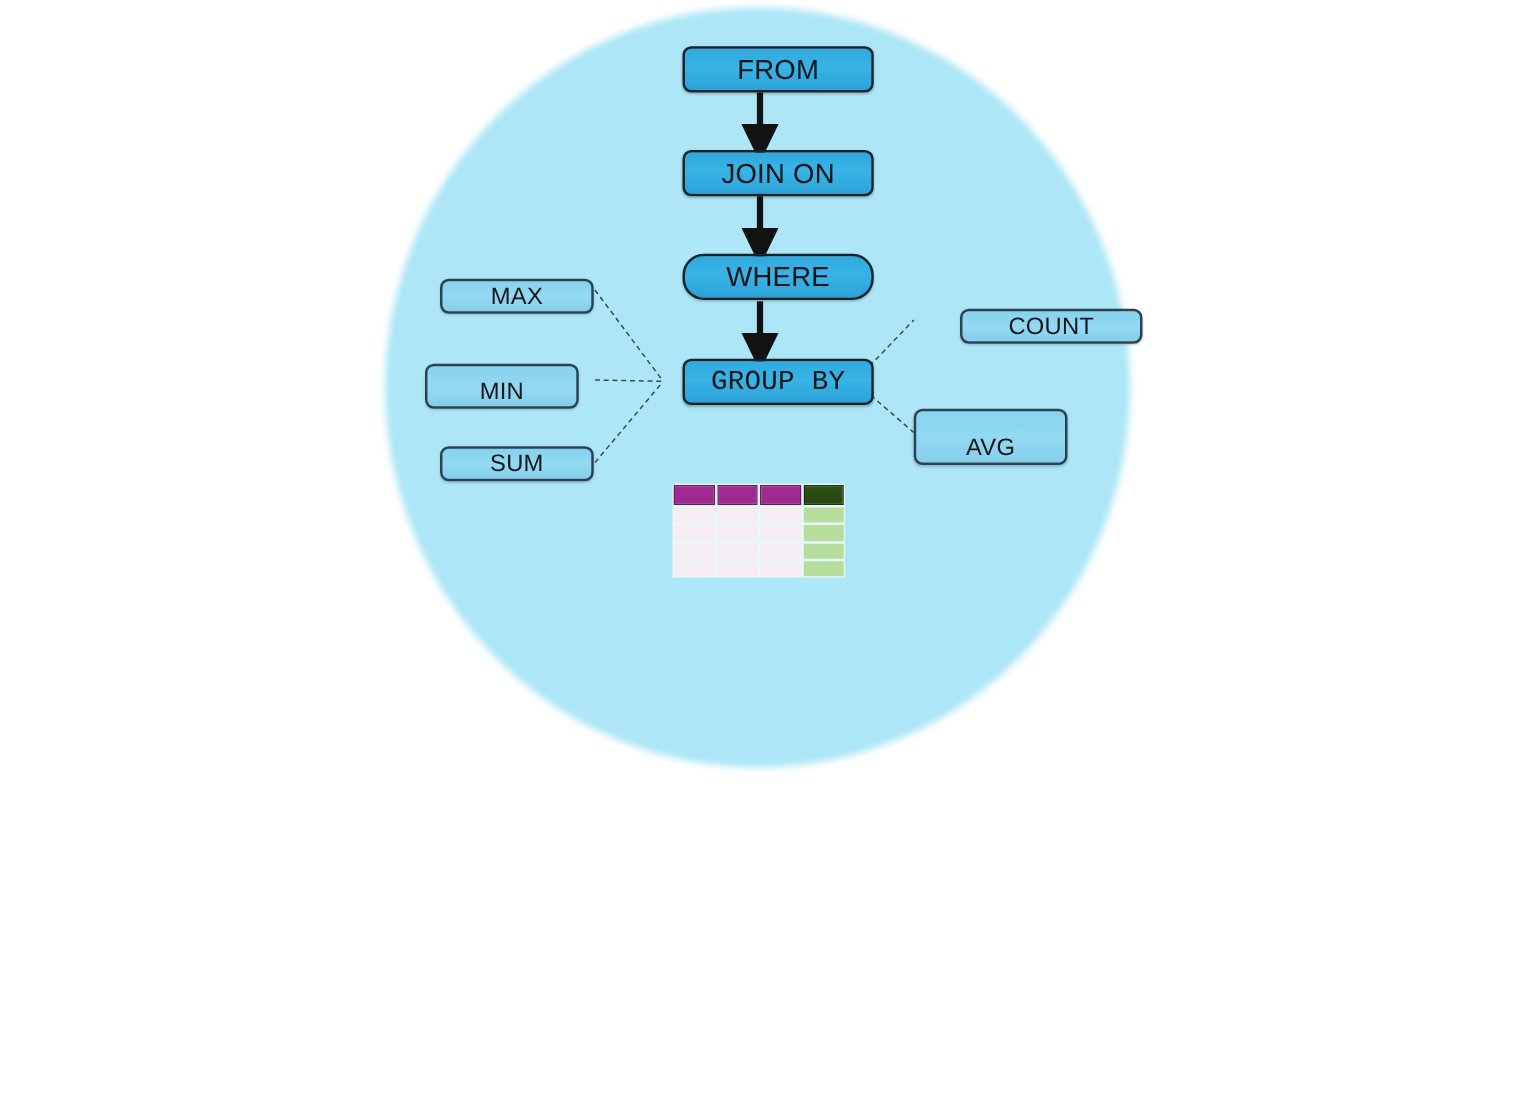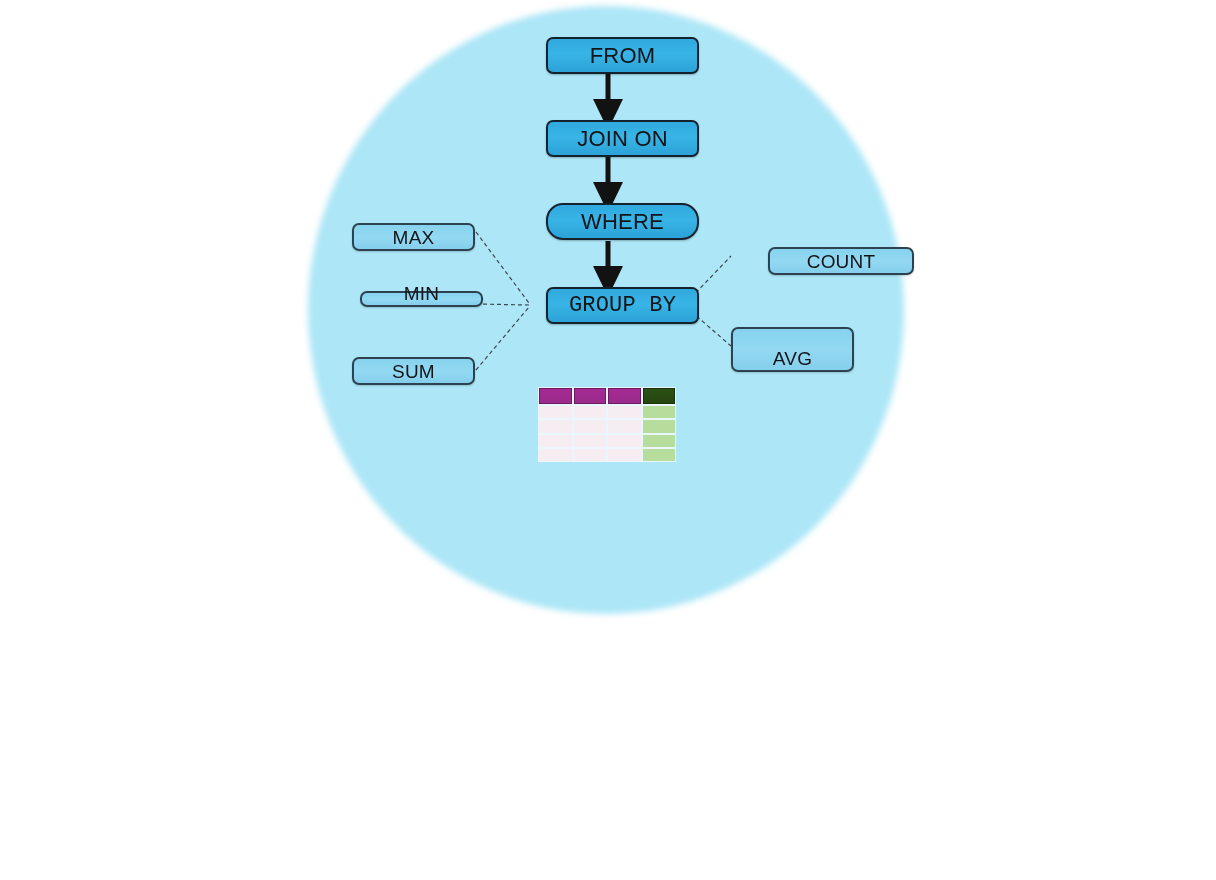--- a/index.html
+++ b/index.html
@@ -129,21 +129,21 @@
   </div>
 
   <div class="node main" style="left:531px; top:287px; width:153px; height:37px;font-family:Liberation Mono, monospace;">
     <span>GROUP BY</span>
   </div>
 
   <div class="node fn" style="left:352px; top:223px; width:123px; height:28px;">
     <span>MAX</span>
   </div>
 
-  <div class="node fn" style="left:360px; top:291px; width:123px; height:16px;">
+  <div class="node fn" style="left:340px; top:291px; width:123px; height:36px;">
     <span>MIN</span>
   </div>
 
   <div class="node fn" style="left:352px; top:357px; width:123px; height:28px;">
     <span>SUM</span>
   </div>
 
   <div class="node fn" style="left:731px; top:247px; width:146px; height:28px;margin-left:37px;">
     <span>COUNT</span>
   </div>

